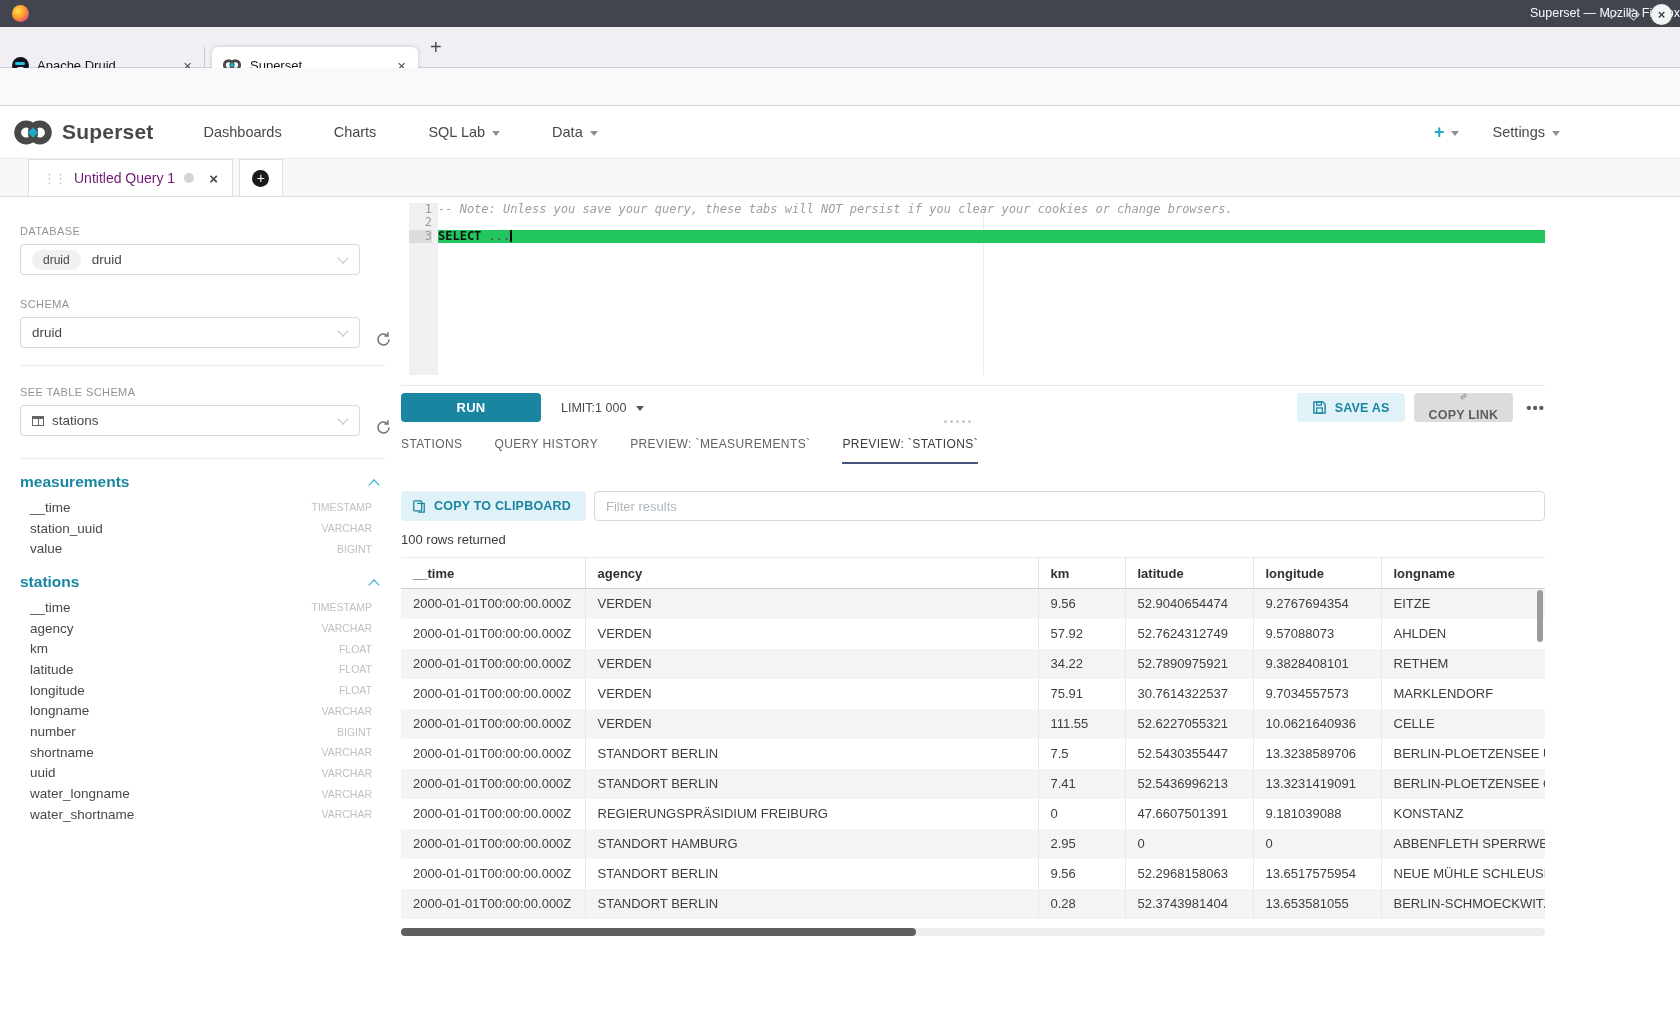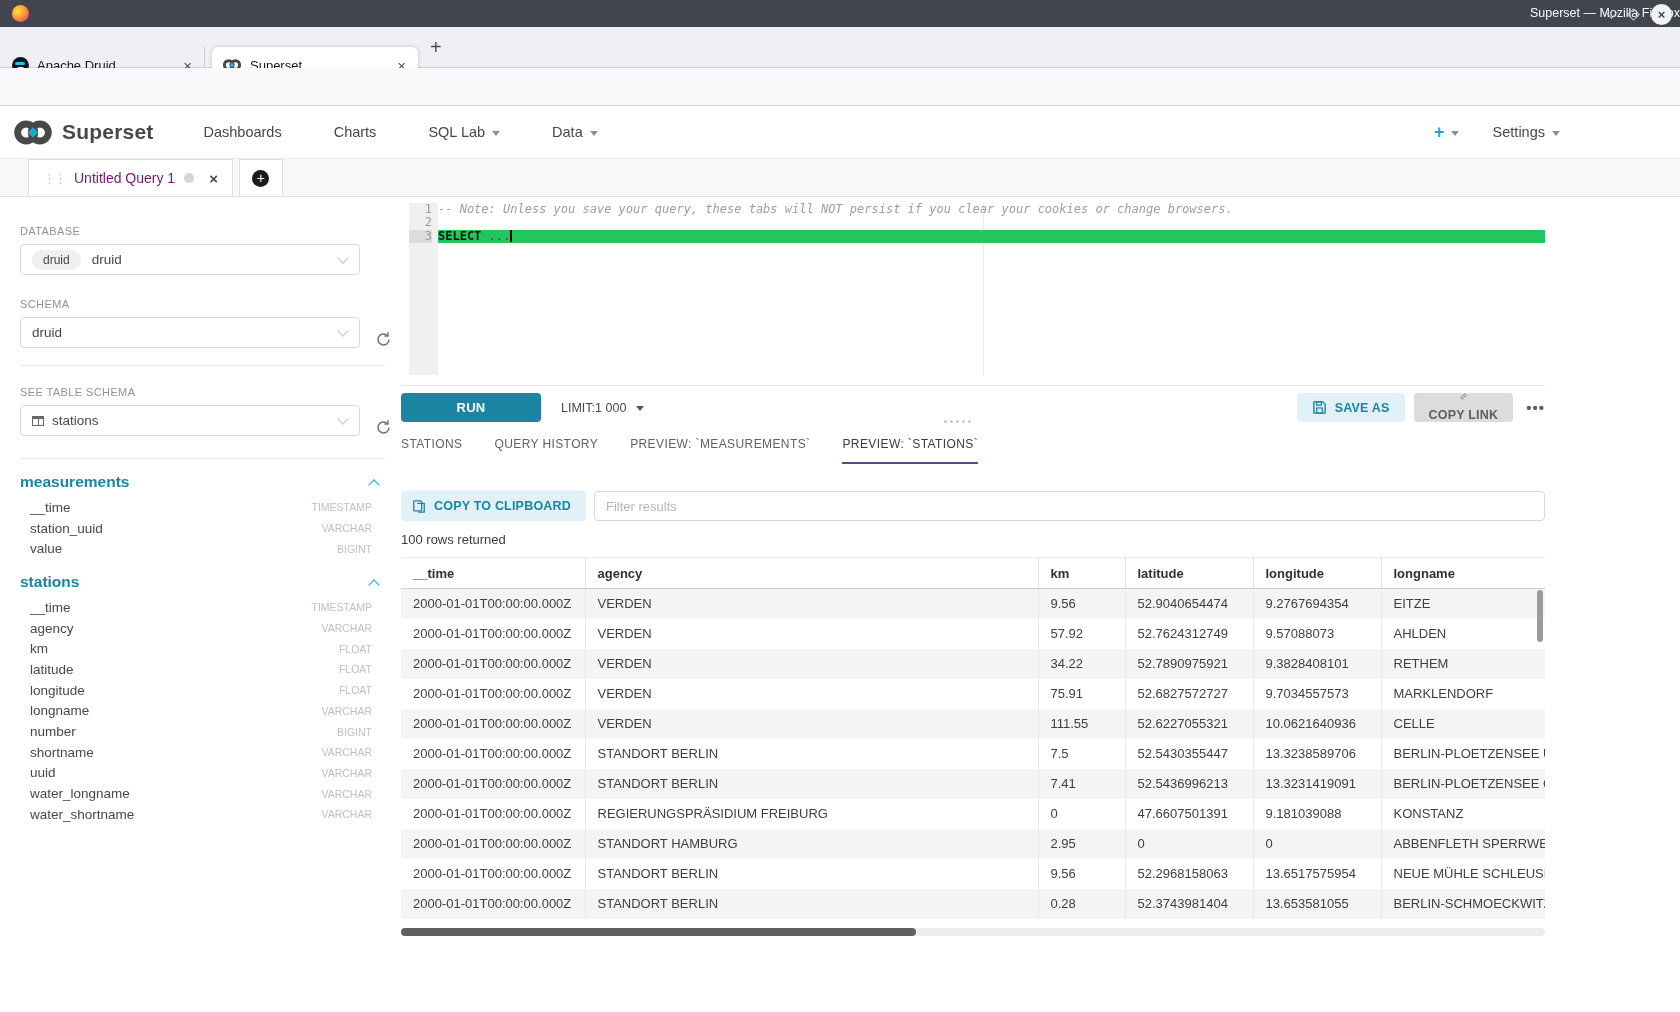--- a/index.html
+++ b/index.html
@@ -473,21 +473,21 @@
         <td>VERDEN</td>
         <td>34.22</td>
         <td>52.7890975921</td>
         <td>9.3828408101</td>
         <td>RETHEM</td>
       </tr>
       <tr>
         <td>2000-01-01T00:00:00.000Z</td>
         <td>VERDEN</td>
         <td>75.91</td>
-        <td>52.6827572727</td>
+        <td>30.7614322537</td>
         <td>9.7034557573</td>
         <td>MARKLENDORF</td>
       </tr>
       <tr>
         <td>2000-01-01T00:00:00.000Z</td>
         <td>VERDEN</td>
         <td>111.55</td>
         <td>52.6227055321</td>
         <td>10.0621640936</td>
         <td>CELLE</td>

